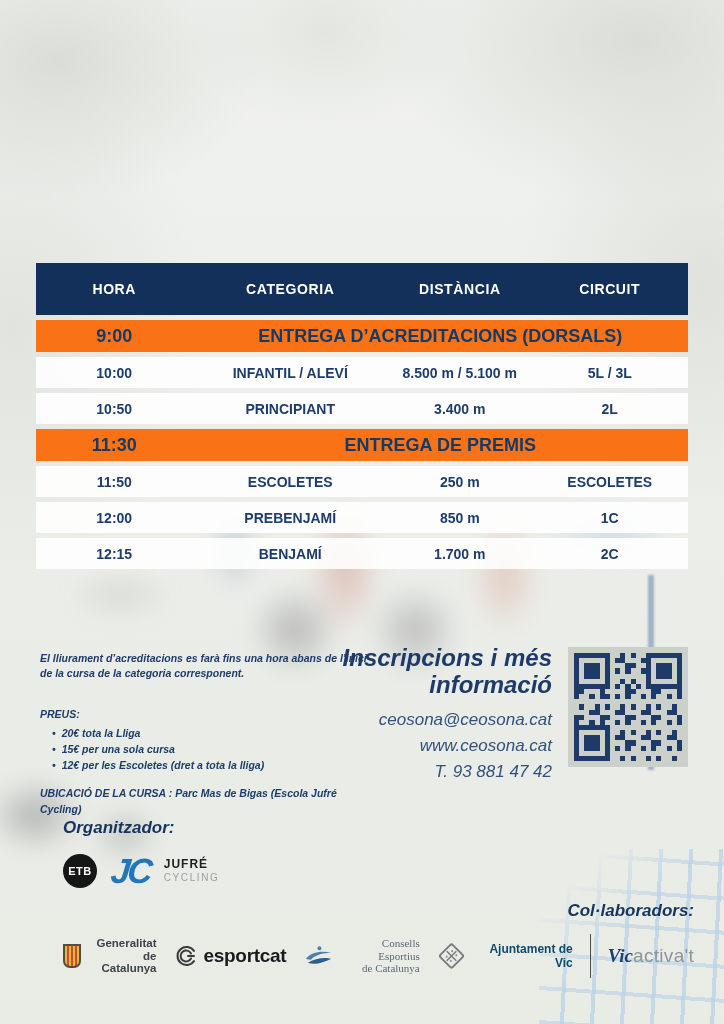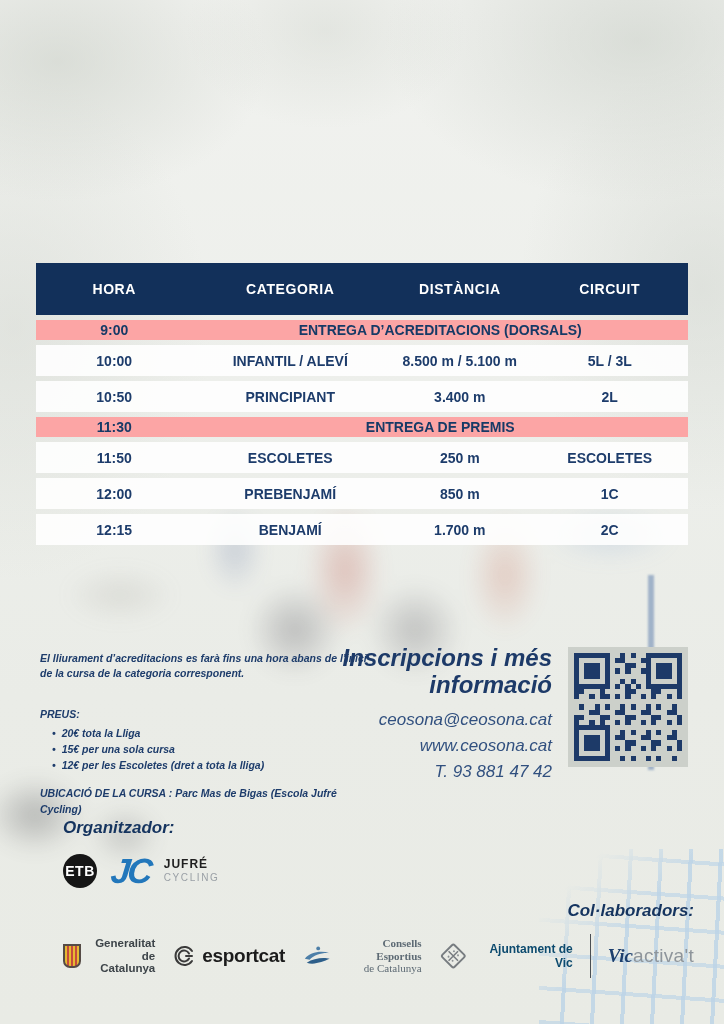--- a/index.html
+++ b/index.html
@@ -49,22 +49,22 @@
     letter-spacing:1.2px;color:#15345f;}
   .subtitle{margin:7px 0 0;font-size:20px;font-style:italic;color:#46648e;font-weight:normal;}
   .date{margin:5px 0 0;font-size:20px;font-style:italic;font-weight:bold;color:#15345f;}
   
   .schedule{position:absolute;top:263px;left:36px;width:652px;}
   .srow{display:grid;align-items:center;text-align:center;font-weight:bold;}
   .srow.head-row{grid-template-columns:24% 30% 22% 24%;height:52px;background:#12305a;
     color:#fff;font-size:14px;letter-spacing:.6px;}
   .srow.data-row{grid-template-columns:24% 30% 22% 24%;height:31px;margin-top:5px;
     background:rgba(255,255,255,.88);color:#1d3c6b;font-size:14px;}
-  .srow.span-row{grid-template-columns:24% 76%;height:20px;margin-top:5px;
-    background:#fca5a5;color:#163a66;font-size:14px;}
+  .srow.span-row{grid-template-columns:24% 76%;height:32px;margin-top:5px;
+    background:#f97316;color:#163a66;font-size:18px;}
   
   .info{position:absolute;top:645px;left:40px;width:648px;height:150px;}
   .notes{position:absolute;left:0;top:6px;width:335px;font-style:italic;font-weight:bold;
     color:#1d3c6b;font-size:10.5px;line-height:1.45;}
   .notes p{margin:0;}
   .notes .preus-label{margin-top:26px;}
   .notes ul{list-style:none;margin:2px 0 0;padding:0 0 0 12px;}
   .notes li{line-height:1.55;}
   .notes li::before{content:"•";margin-right:6px;}
   .notes .ubicacio{margin-top:13px;}
@@ -75,38 +75,38 @@
   .qr{position:absolute;right:0;top:2px;width:120px;height:120px;background:#ccd0ca;
     display:flex;align-items:center;justify-content:center;}
   .qr-grid{display:grid;grid-template-columns:repeat(21,1fr);grid-template-rows:repeat(21,1fr);
     width:108px;height:108px;}
   .qr-grid div.on{background:#1d3a68;}
   
   .organizer{position:absolute;top:818px;left:63px;}
   .sec-heading{margin:0;font-size:17px;font-weight:bold;font-style:italic;color:#15345f;}
   .org-logos{display:flex;align-items:center;gap:14px;margin-top:15px;}
   .etb-badge{width:34px;height:34px;border-radius:50%;background:#161616;color:#fff;
-    display:flex;align-items:center;justify-content:center;font-size:14px;font-weight:bold;
+    display:flex;align-items:center;justify-content:center;font-size:11px;font-weight:bold;
     letter-spacing:.5px;}
   .jc-glyph{font-size:35px;font-weight:bold;font-style:italic;color:#2277bb;
     letter-spacing:-3px;line-height:1;transform:skewX(-6deg);}
   .jufre-text{line-height:1.1;}
   .jufre-text .l1{font-size:12px;font-weight:bold;color:#1f1f1f;letter-spacing:1px;}
   .jufre-text .l2{font-size:10px;color:#9aa0a6;letter-spacing:1.6px;}
   
   .collaborators{position:absolute;top:901px;left:63px;width:631px;text-align:right;}
   .collab-logos{display:flex;align-items:center;gap:17px;margin-top:13px;}
   .clogo{display:flex;align-items:center;gap:6px;}
   .senyera{width:15px;height:20px;border:2px solid #463a35;border-radius:0 0 7px 7px;
     background:repeating-linear-gradient(90deg,#e6b41e 0 2px,#c23a2b 2px 4px);opacity:.9;}
   .two-line{line-height:1.12;font-size:11.5px;font-weight:bold;color:#3d4449;}
   .two-line .sub{font-weight:bold;}
   .esportcat-word{font-size:19px;font-weight:bold;color:#1b1b1b;letter-spacing:-.3px;}
   .consells-text{line-height:1.15;font-family:"Liberation Serif",serif;font-size:11px;color:#5d6a74;}
-  .consells-text .b{font-weight:bold;}
+  .consells-text .b{font-weight:normal;}
   .ajvic-text{font-size:12px;font-weight:bold;color:#0c4a6e;}
   .vdivider{width:1px;height:44px;background:#4a4f54;}
   .vic-logo{font-size:19px;white-space:nowrap;}
   .vic-logo .vic{font-weight:bold;font-style:italic;color:#1c3f6e;font-family:"Liberation Serif",serif;}
   .vic-logo .rest{color:#8e959b;letter-spacing:.3px;}
 </style>
 </head>
 <body>
 
 <div class="poster">

